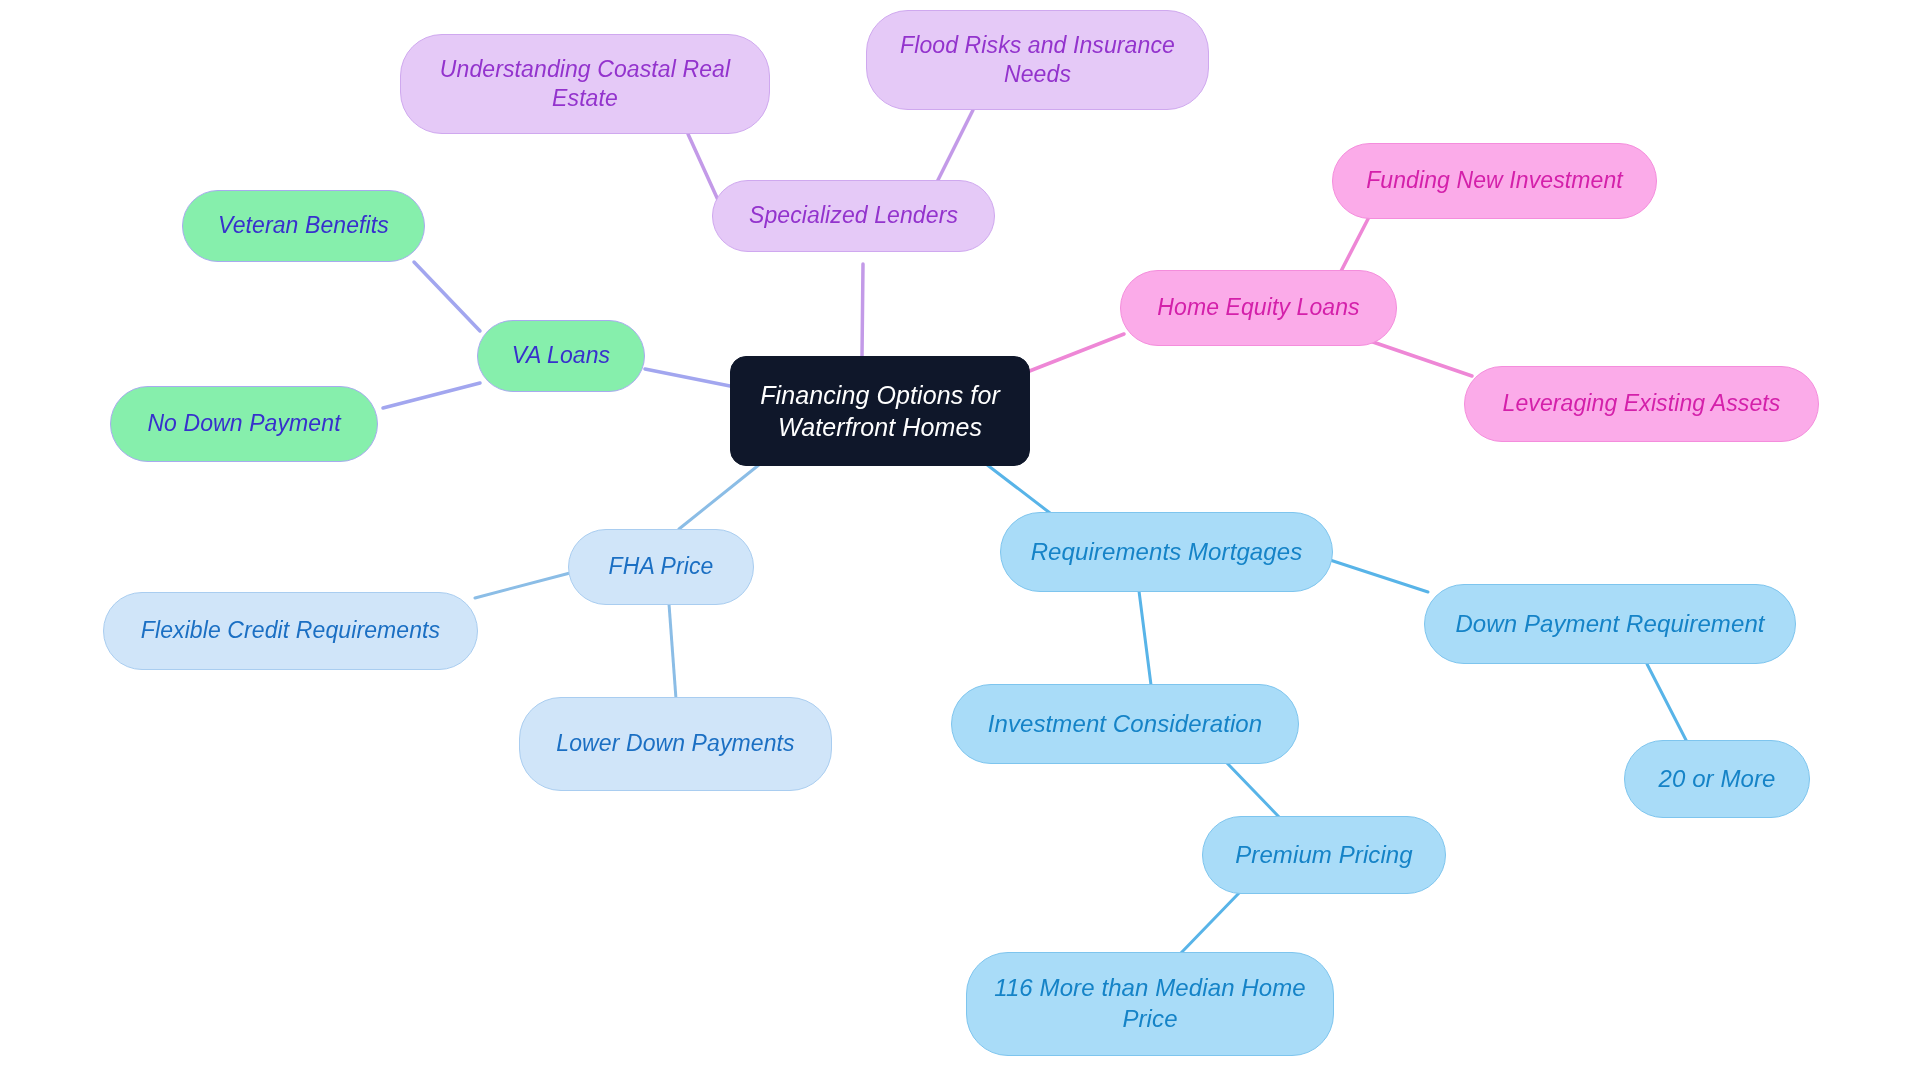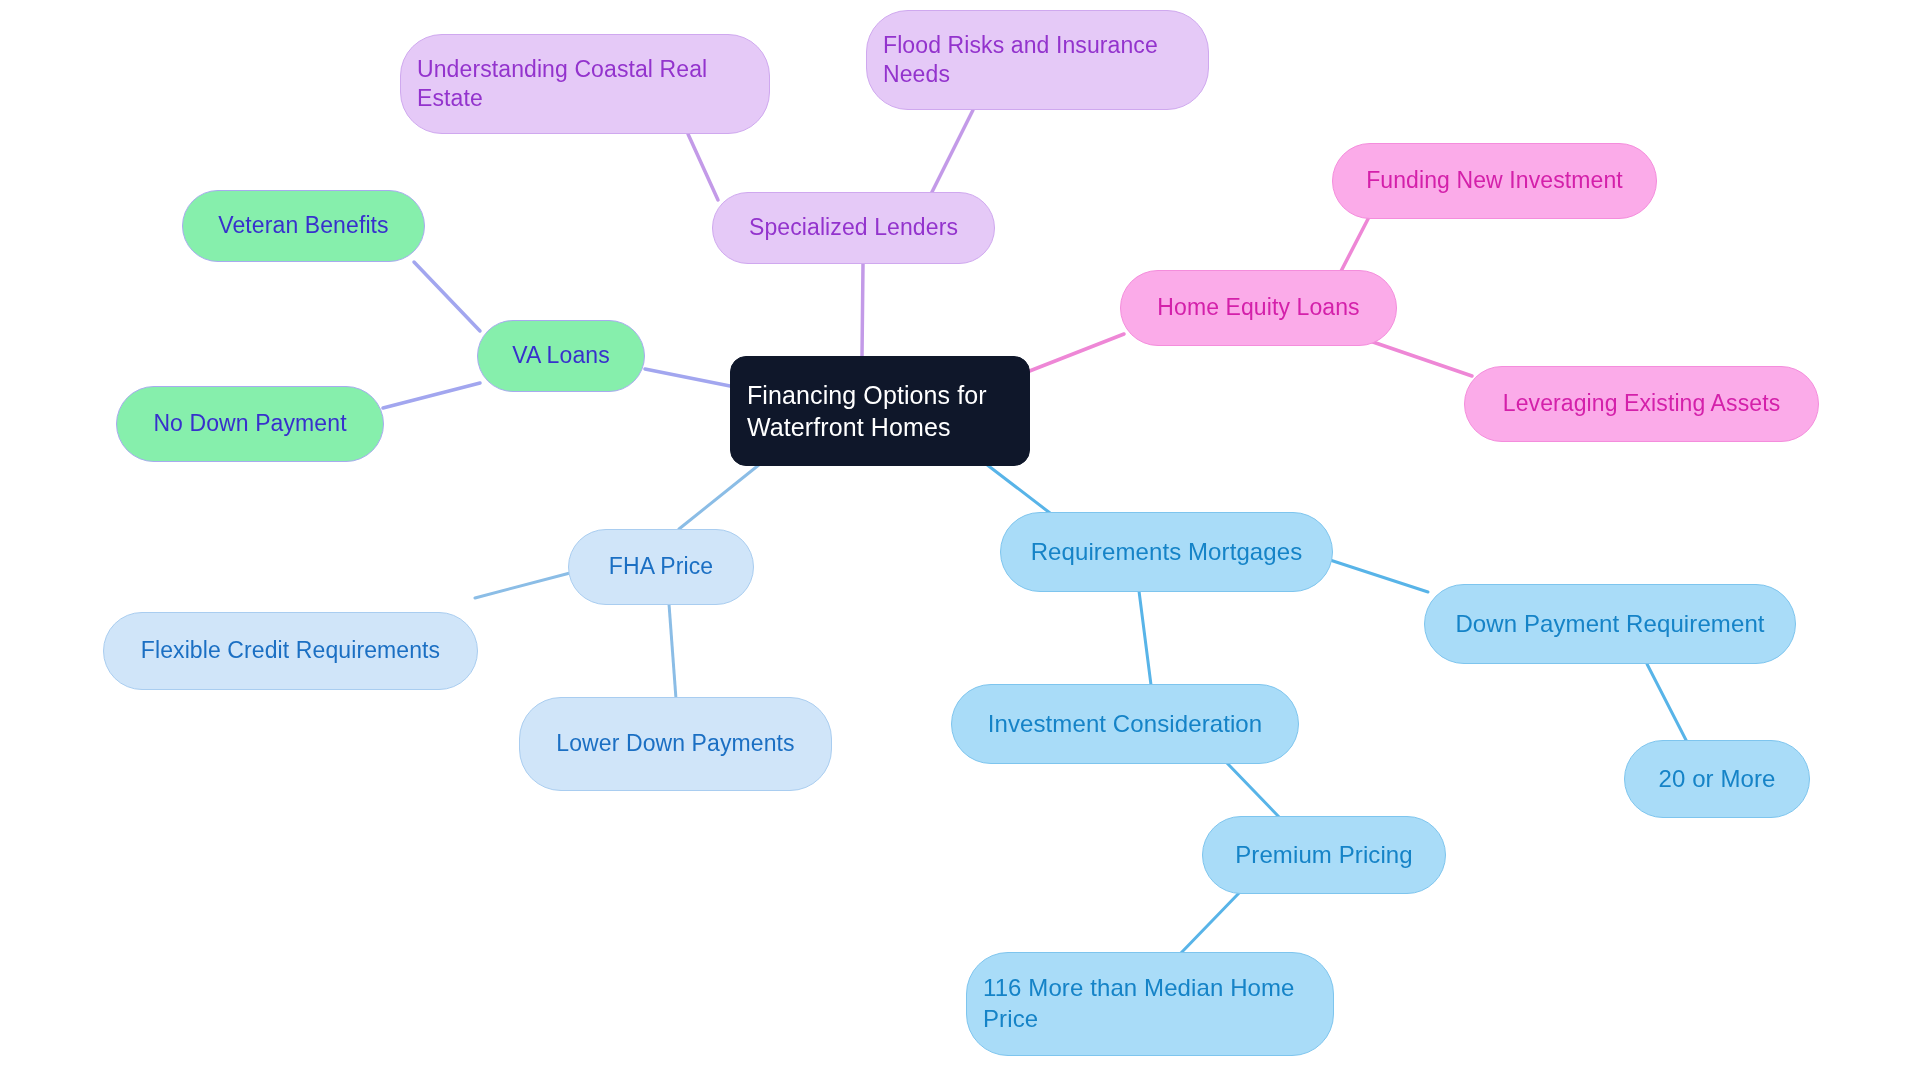--- a/index.html
+++ b/index.html
@@ -25,28 +25,29 @@
     width: 1920px;
     height: 1083px;
     pointer-events: none;
   }
   .node {
     position: absolute;
     box-sizing: border-box;
     display: flex;
     align-items: center;
     justify-content: center;
-    text-align: left;
+    text-align: center;
     border-radius: 42px;
     border-style: solid;
     border-width: 1.5px;
     line-height: 1.28;
     padding: 6px 16px;
     letter-spacing: 0.1px;
     z-index: 2;
+    font-style: italic;
   }
   .node-root {
     color: #ffffff;
     background: #0f172a;
     border-color: #0f172a;
     border-radius: 16px;
     font-size: 25px;
     z-index: 3;
   }
   .node-purple {
@@ -96,51 +97,51 @@
       <line x1="1330" y1="560" x2="1428" y2="592" stroke="#58b4e8" stroke-width="3" stroke-linecap="round"></line>
       <line x1="1647" y1="664" x2="1687" y2="742" stroke="#58b4e8" stroke-width="3" stroke-linecap="round"></line>
       <line x1="1139" y1="591" x2="1151" y2="685" stroke="#58b4e8" stroke-width="3" stroke-linecap="round"></line>
       <line x1="1226" y1="762" x2="1280" y2="818" stroke="#58b4e8" stroke-width="3" stroke-linecap="round"></line>
       <line x1="1240" y1="892" x2="1180" y2="954" stroke="#58b4e8" stroke-width="3" stroke-linecap="round"></line>
     </svg>
   <div id="node-layer">
       <div class="node node-root" style="left: 730px; top: 356px; width: 300px; height: 110px; font-size: 25px;">
         <span>Financing Options for Waterfront Homes</span>
       </div>
-      <div class="node node-purple" style="left: 712px; top: 192px; width: 283px; height: 72px; font-size: 23px;">
+      <div class="node node-purple" style="left: 712px; top: 180px; width: 283px; height: 72px; font-size: 23px;">
         <span>Specialized Lenders</span>
       </div>
       <div class="node node-purple" style="left: 400px; top: 34px; width: 370px; height: 100px; font-size: 23px;">
         <span>Understanding Coastal Real Estate</span>
       </div>
       <div class="node node-purple" style="left: 866px; top: 10px; width: 343px; height: 100px; font-size: 23px;">
         <span>Flood Risks and Insurance Needs</span>
       </div>
       <div class="node node-periwinkle" style="left: 477px; top: 320px; width: 168px; height: 72px; font-size: 23px;">
         <span>VA Loans</span>
       </div>
       <div class="node node-periwinkle" style="left: 182px; top: 190px; width: 243px; height: 72px; font-size: 23px;">
         <span>Veteran Benefits</span>
       </div>
-      <div class="node node-periwinkle" style="left: 116px; top: 386px; width: 268px; height: 76px; font-size: 23px;">
+      <div class="node node-periwinkle" style="left: 110px; top: 386px; width: 268px; height: 76px; font-size: 23px;">
         <span>No Down Payment</span>
       </div>
       <div class="node node-pink" style="left: 1120px; top: 270px; width: 277px; height: 76px; font-size: 23px;">
         <span>Home Equity Loans</span>
       </div>
       <div class="node node-pink" style="left: 1332px; top: 143px; width: 325px; height: 76px; font-size: 23px;">
         <span>Funding New Investment</span>
       </div>
       <div class="node node-pink" style="left: 1464px; top: 366px; width: 355px; height: 76px; font-size: 23px;">
         <span>Leveraging Existing Assets</span>
       </div>
       <div class="node node-lightblue" style="left: 568px; top: 529px; width: 186px; height: 76px; font-size: 23px;">
         <span>FHA Price</span>
       </div>
-      <div class="node node-lightblue" style="left: 103px; top: 592px; width: 375px; height: 78px; font-size: 23px; margin-top: 20px;">
+      <div class="node node-lightblue" style="left: 103px; top: 592px; width: 375px; height: 78px; font-size: 23px;">
         <span>Flexible Credit Requirements</span>
       </div>
       <div class="node node-lightblue" style="left: 519px; top: 697px; width: 313px; height: 94px; font-size: 23px;">
         <span>Lower Down Payments</span>
       </div>
       <div class="node node-skyblue" style="left: 1000px; top: 512px; width: 333px; height: 80px; font-size: 24px;">
         <span>Requirements Mortgages</span>
       </div>
       <div class="node node-skyblue" style="left: 1424px; top: 584px; width: 372px; height: 80px; font-size: 24px;">
         <span>Down Payment Requirement</span>

